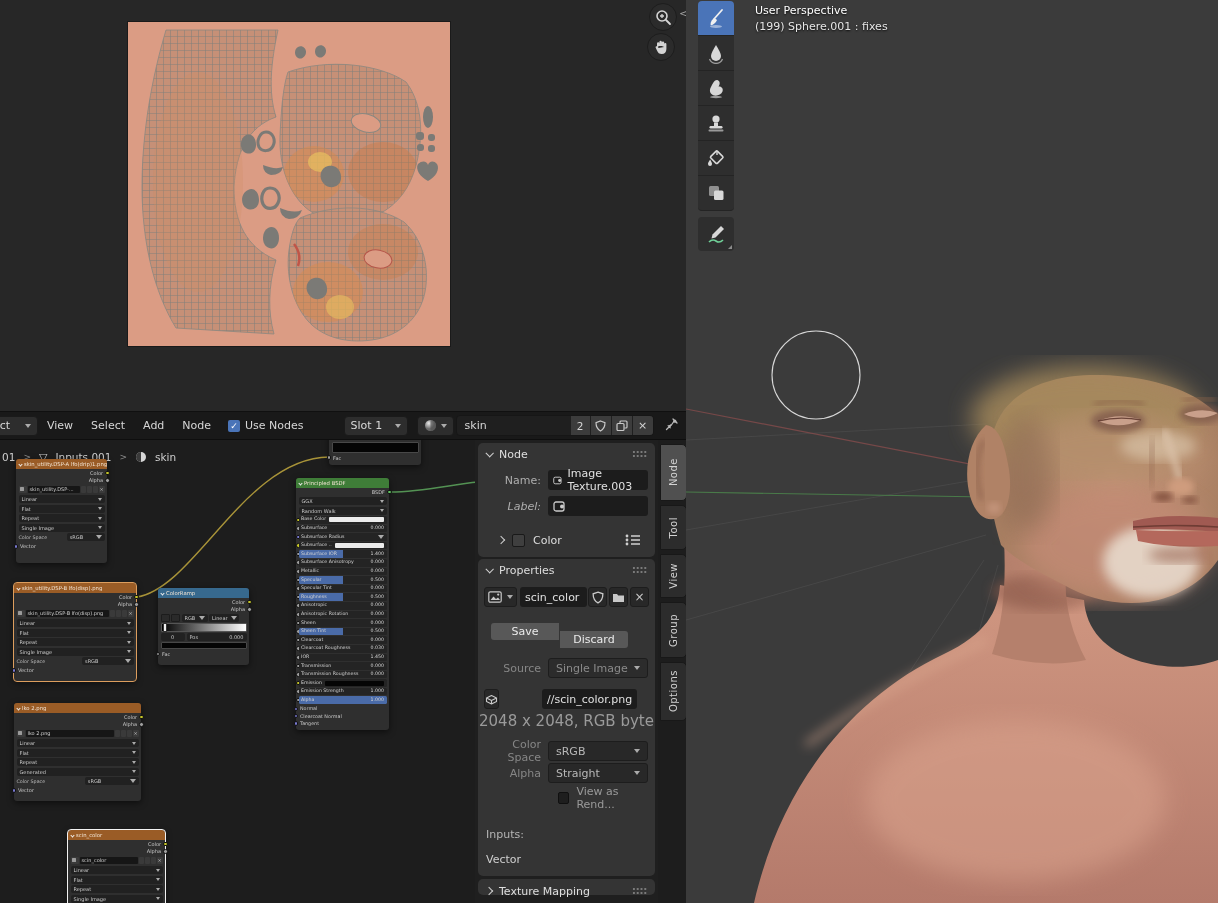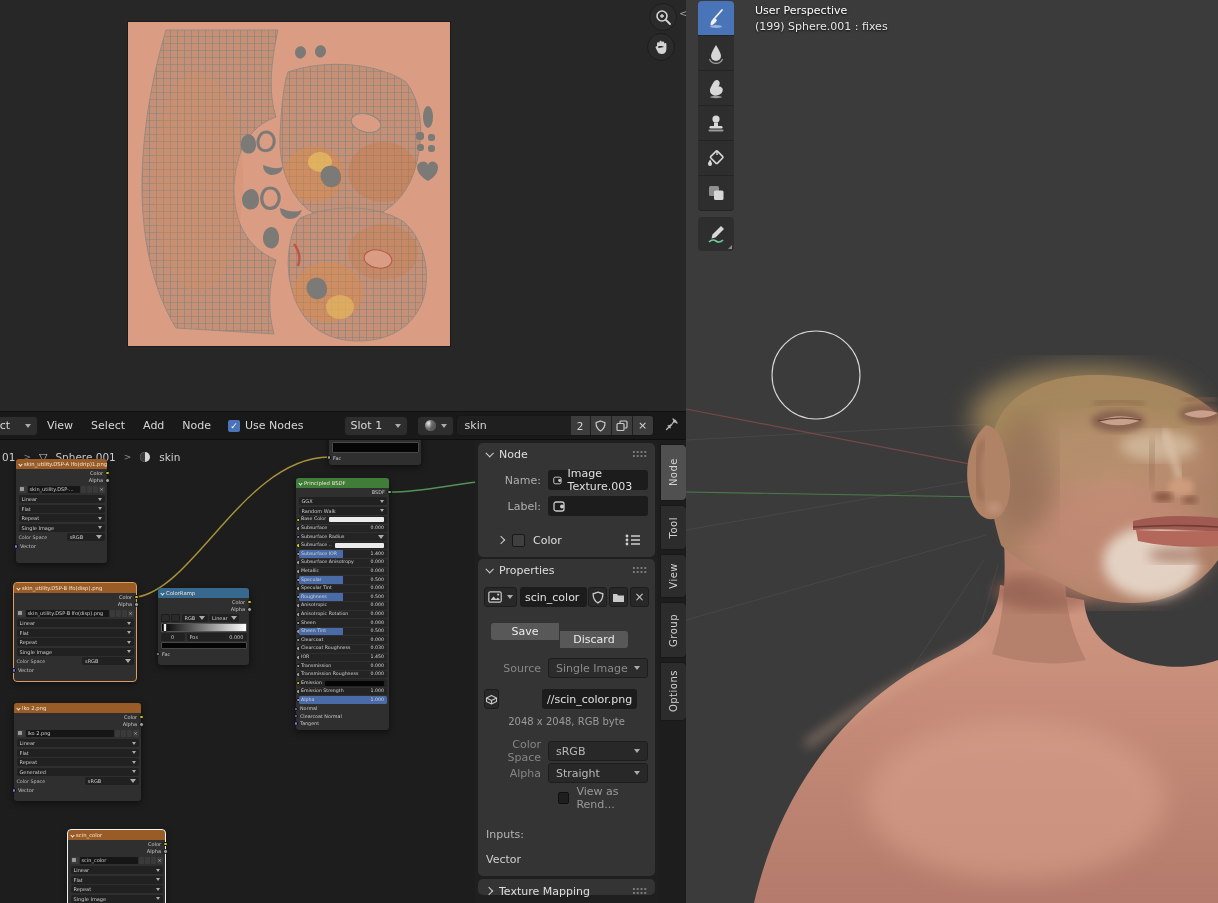--- a/index.html
+++ b/index.html
@@ -78,21 +78,21 @@
   .chev.r{transform:rotate(-45deg);}
   .grip{margin-left:auto;width:15px;height:8px;background-image:radial-gradient(circle,#8b8b8b 0.8px,transparent 1px);background-size:3.8px 4px;opacity:.8;}
   .srow{position:absolute;left:0;width:177px;height:20px;display:flex;align-items:center;}
   .slab{width:70px;text-align:right;padding-right:7px;color:#aeaeae;flex:none;}
   .slab.dim{color:#868686;}
   .sfield{flex:1;background:#1c1c1c;border-radius:3px;height:20px;display:flex;align-items:center;gap:5px;padding:0 5px;color:#e0e0e0;margin-right:7px;}
   .sdrop{flex:1;background:#282828;border:1px solid #1d1d1d;border-radius:3px;height:20px;display:flex;align-items:center;justify-content:space-between;padding:0 7px;color:#b8b8b8;margin-right:7px;}
   .sdrop.dim{color:#8a8a8a;background:#2c2c2c;}
   .btn{background:#585858;border-radius:3px;height:17px;display:flex;align-items:center;justify-content:center;color:#ebebeb;}
   .iconbtn{width:19px;height:20px;background:#282828;border:1px solid #1d1d1d;border-radius:3px;display:flex;align-items:center;justify-content:center;margin-right:2px;}
-  .info{color:#9a9a9a;font-size:10px;}
+  .info{color:#9a9a9a;font-size:15px;}
   .scb{width:12px;height:12px;background:#1e1e1e;border:1px solid #101010;border-radius:2px;}
 
   
   .vtab{position:absolute;left:660px;width:27px;background:#2c2c2c;border:1px solid #181818;border-radius:0 5px 5px 0;display:flex;align-items:center;justify-content:center;}
   .vtab span{writing-mode:vertical-rl;transform:rotate(180deg);font-size:10px;color:#d2d2d2;letter-spacing:.5px;}
   .vtab.active{background:#505050;}
 
   
   #viewport{left:686px;top:0;width:532px;height:903px;background:#3b3b3b;}
   #vp-overlay{left:69px;top:3px;color:#fff;font-size:11px;line-height:16px;text-shadow:0 1px 2px rgba(0,0,0,.85);}
@@ -242,21 +242,21 @@
   <div id="node-editor" class="abs">
     <svg class="abs" style="left:0;top:0;" width="686" height="463">
       <path d="M137,157 C195,148 245,18 329,17" stroke="#b8a13c" stroke-width="1.4" fill="none" opacity=".9"></path>
       <path d="M390,52 C425,52 452,44 478,42" stroke="#5aa05a" stroke-width="1.4" fill="none" opacity=".9"></path>
     </svg>
 
     <div id="breadcrumb" class="abs">
       <span>01</span>
       <span class="bc-sep">&gt;</span>
       <span class="bc-ico">▽</span>
-      <span>Sphere.001</span>
+      <span>Inputs.001</span>
       <span class="bc-sep">&gt;</span>
       <svg width="12" height="12" viewBox="0 0 12 12">
           <circle cx="6" cy="6" r="5" fill="#d6d6d6"></circle>
           <path d="M6 1 A5 5 0 0 0 6 11 L6 6 Z" fill="#3a3a3a"></path>
         </svg>
       <span>skin</span>
     </div>
 
     <div class="node" style="left:329px;top:-9px;width:92px;height:34px;">
       <div class="crswatch" style="margin-top:11px;height:11px;"></div>
@@ -711,21 +711,21 @@
       <div class="srow" style="top:27px;">
         <span class="slab">Name:</span>
         <span class="sfield">
           <svg width="13" height="11" viewBox="0 0 13 11">
               <rect x="1" y="1" width="10" height="9" rx="2" fill="none" stroke="#c9c9c9" stroke-width="1.3"></rect>
               <circle cx="9" cy="5.5" r="2" fill="#c9c9c9"></circle>
             </svg>
           <span>Image Texture.003</span>
         </span>
       </div>
-      <div class="srow" style="top:53px;">
+      <div class="srow" style="top:53px;font-style:italic;">
         <span class="slab">Label:</span>
         <span class="sfield">
           <svg width="13" height="11" viewBox="0 0 13 11">
               <rect x="1" y="1" width="10" height="9" rx="2" fill="none" stroke="#c9c9c9" stroke-width="1.3"></rect>
               <circle cx="9" cy="5.5" r="2" fill="#c9c9c9"></circle>
             </svg>
         </span>
       </div>
       <div class="srow" style="top:87px;padding-left:20px;gap:8px;">
         <span class="chev r"></span>

